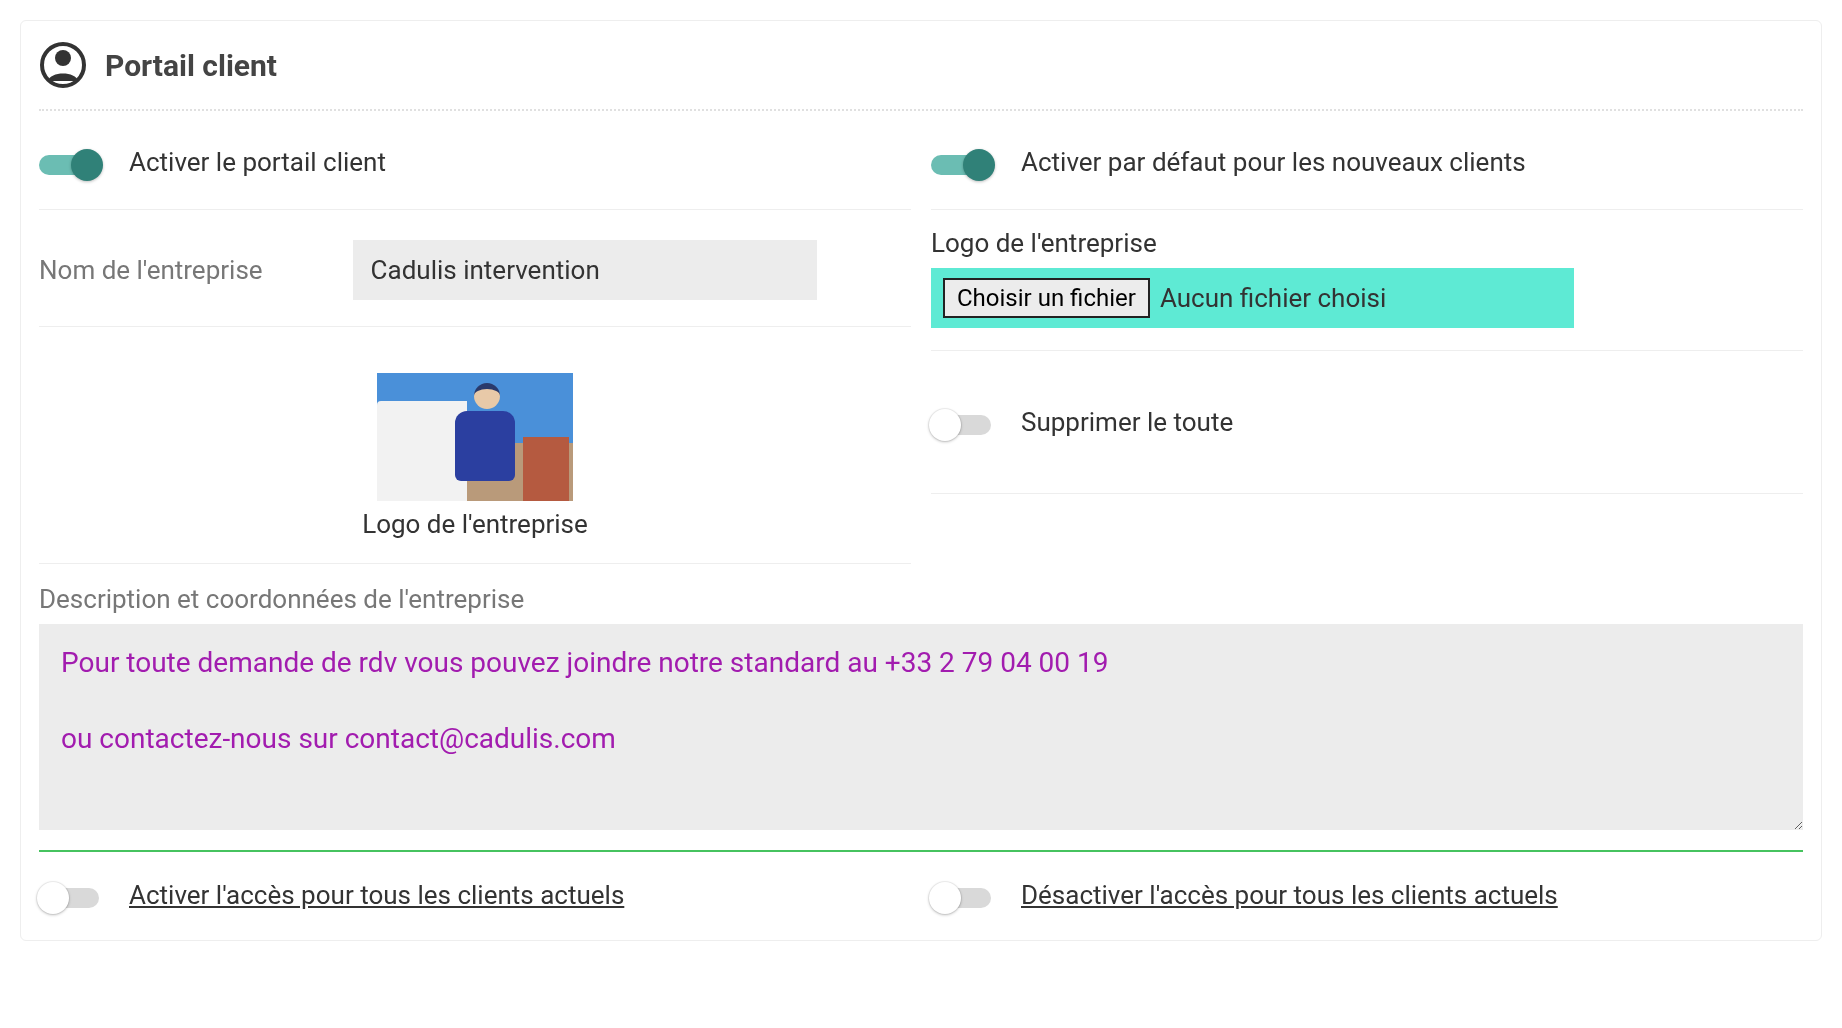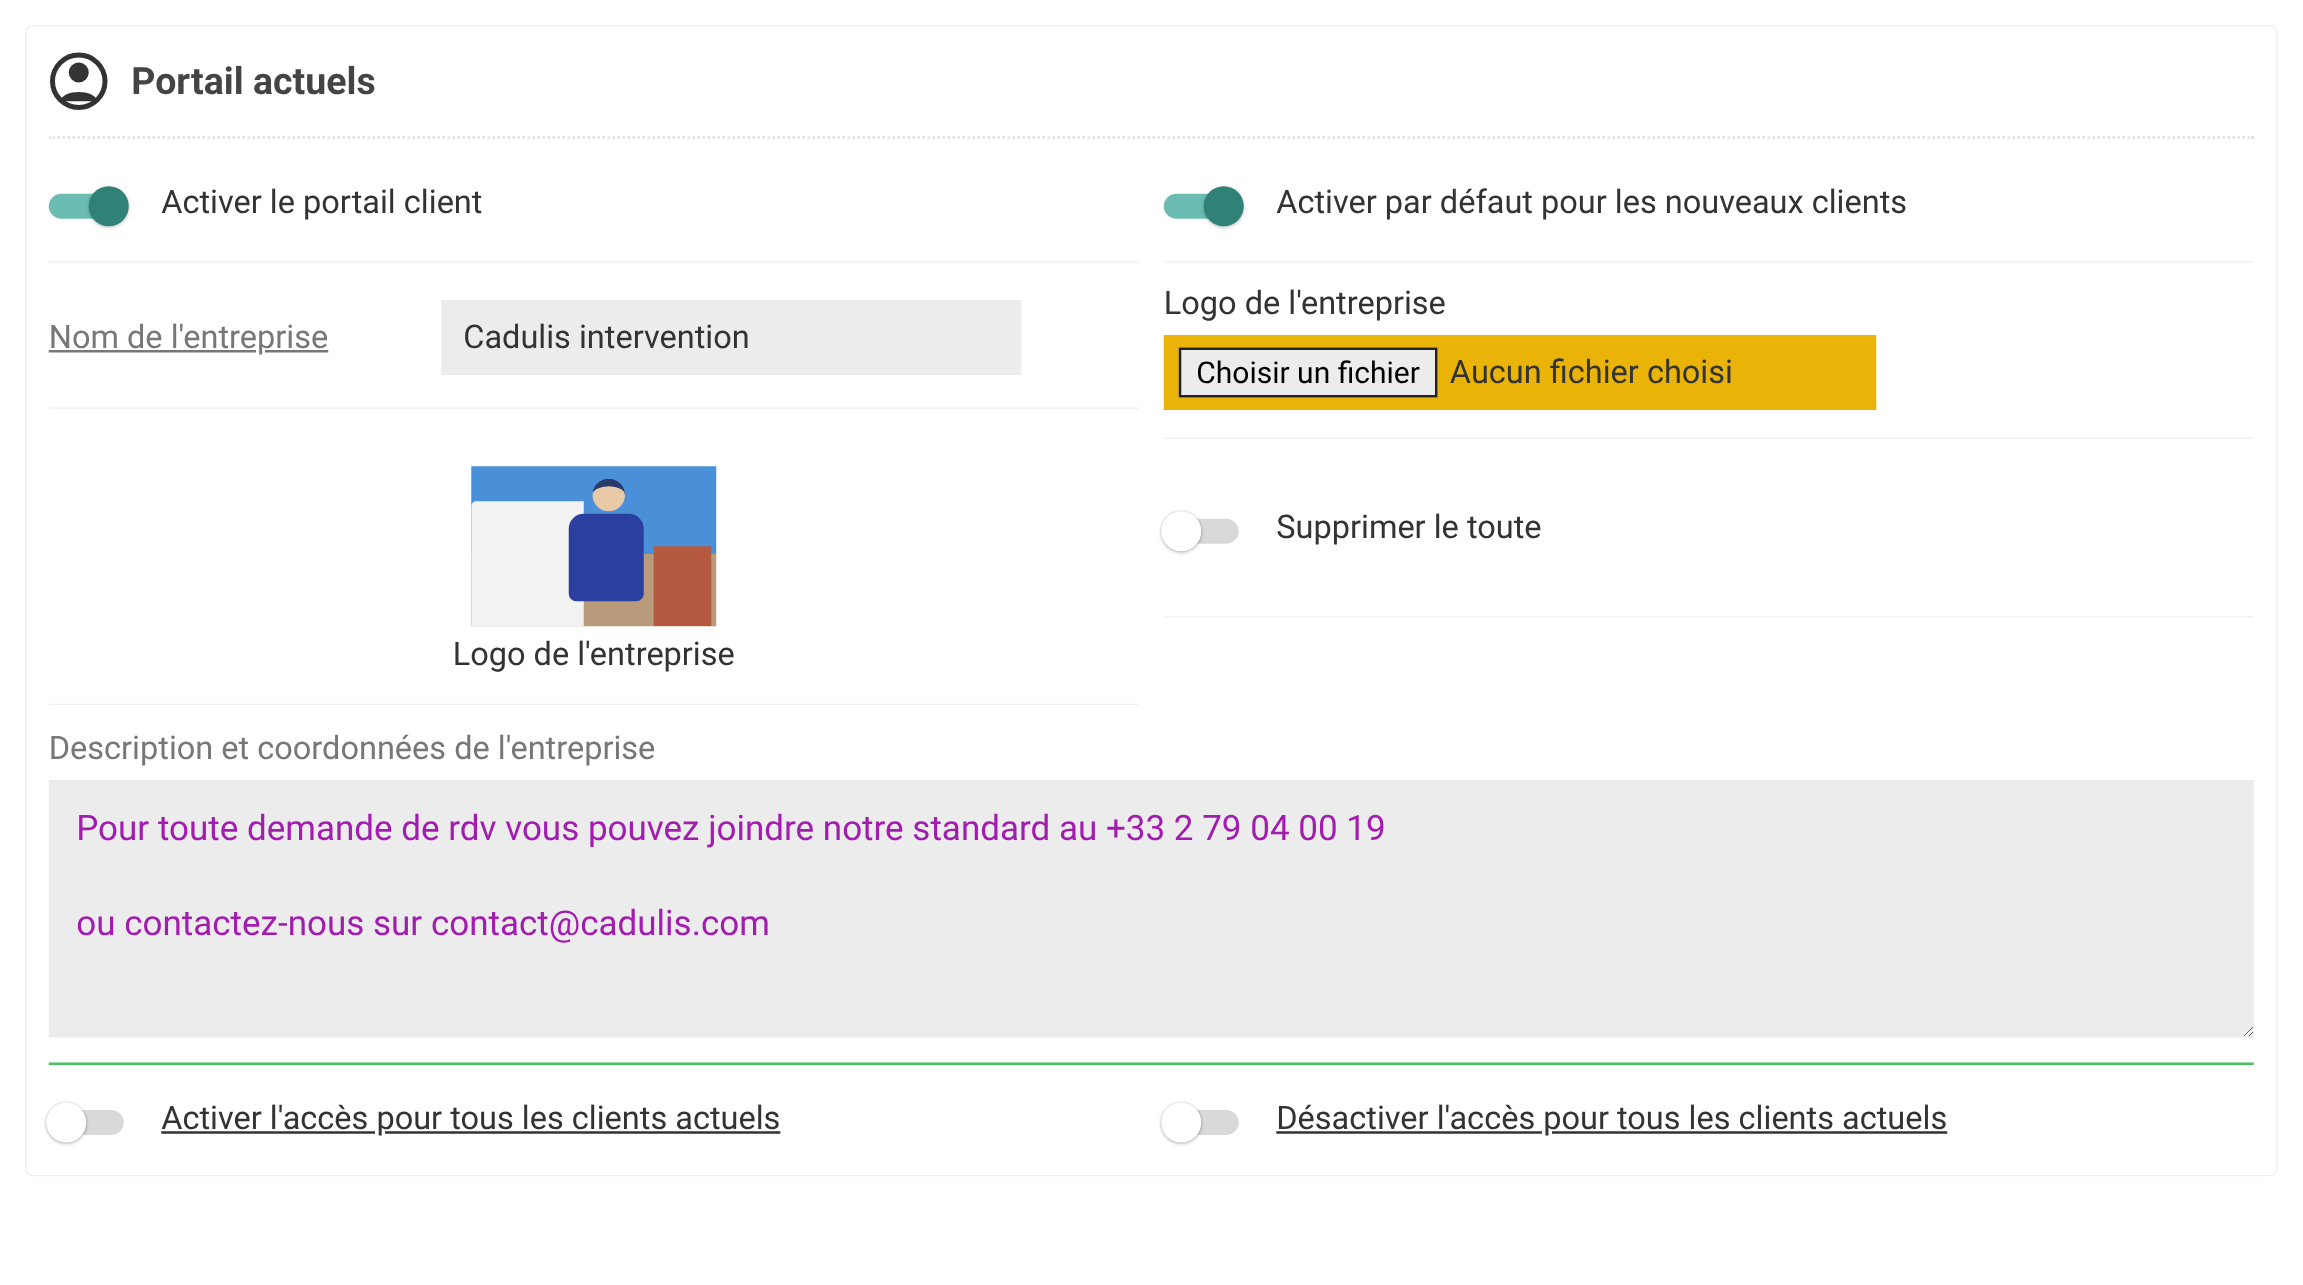--- a/index.html
+++ b/index.html
@@ -47,21 +47,20 @@
     border-bottom: 1px solid #eee;
     margin-bottom: 18px;
   }
   .row-label {
     font-size: 26px;
     color: #333;
   }
   .field-label {
     color: #777;
     font-size: 26px;
-    text-decoration: underline;
   }
   
   .toggle {
     position: relative;
     width: 60px;
     height: 24px;
     flex: 0 0 60px;
     cursor: pointer;
   }
   .toggle-track {
@@ -108,25 +107,25 @@
     display: flex;
     flex-direction: column;
     gap: 6px;
   }
   .logo-upload-label {
     font-size: 26px;
     color: #333;
     margin-bottom: 4px;
   }
   .file-picker {
-    background: #eab308;
+    background: #5eead4;
     display: flex;
     align-items: center;
     gap: 10px;
-    width: 570px;
+    width: 643px;
     height: 60px;
     padding: 0 12px;
   }
   .file-button {
     border: 2px solid #222;
     background: #ececec;
     font-size: 24px;
     padding: 4px 12px;
     font-family: inherit;
     cursor: pointer;
@@ -234,21 +233,21 @@
 <div class="panel">
 
   <div class="header">
     <span class="header-icon">
       <svg width="48" height="48" viewBox="0 0 48 48">
         <circle cx="24" cy="24" r="21" fill="none" stroke="#333" stroke-width="4"></circle>
         <circle cx="24" cy="17" r="8" fill="#333"></circle>
         <path d="M9 40 C11 30, 37 30, 39 40" fill="#333"></path>
       </svg>
     </span>
-    <h2 class="header-title">Portail actuels</h2>
+    <h2 class="header-title">Portail client</h2>
   </div>
 
   <div class="two-col">
     <div class="col">
       <div class="row">
         <div class="toggle on">
           <div class="toggle-track"></div>
             <div class="toggle-knob"></div>
         </div>
         <span class="row-label">Activer le portail client</span>

